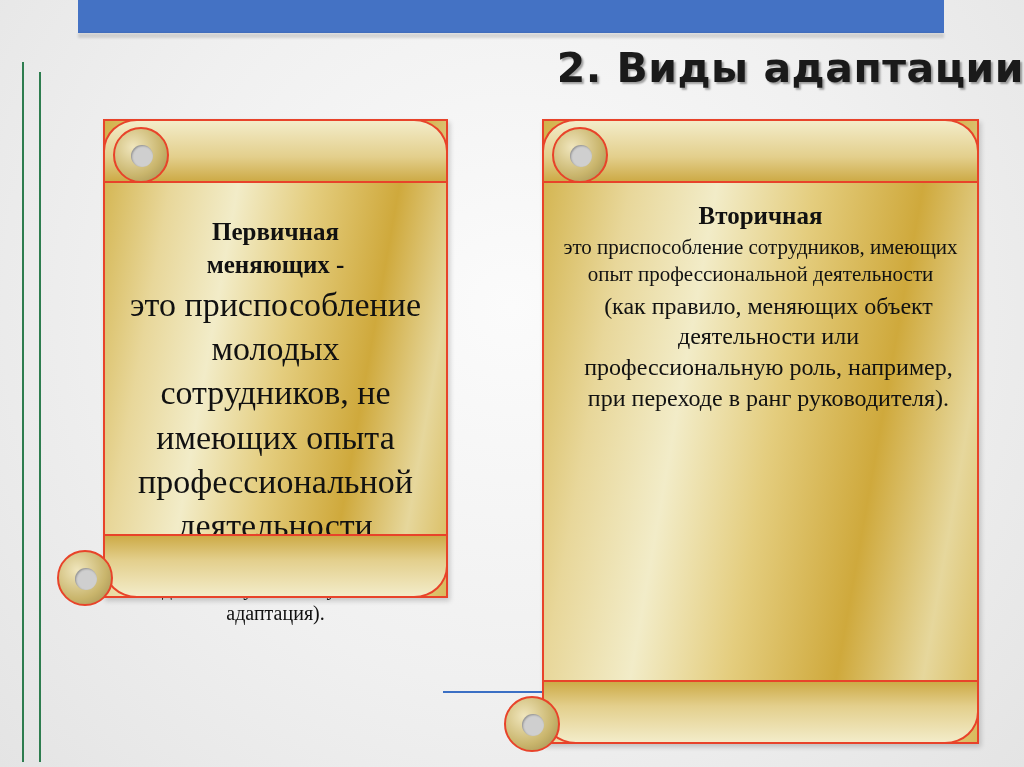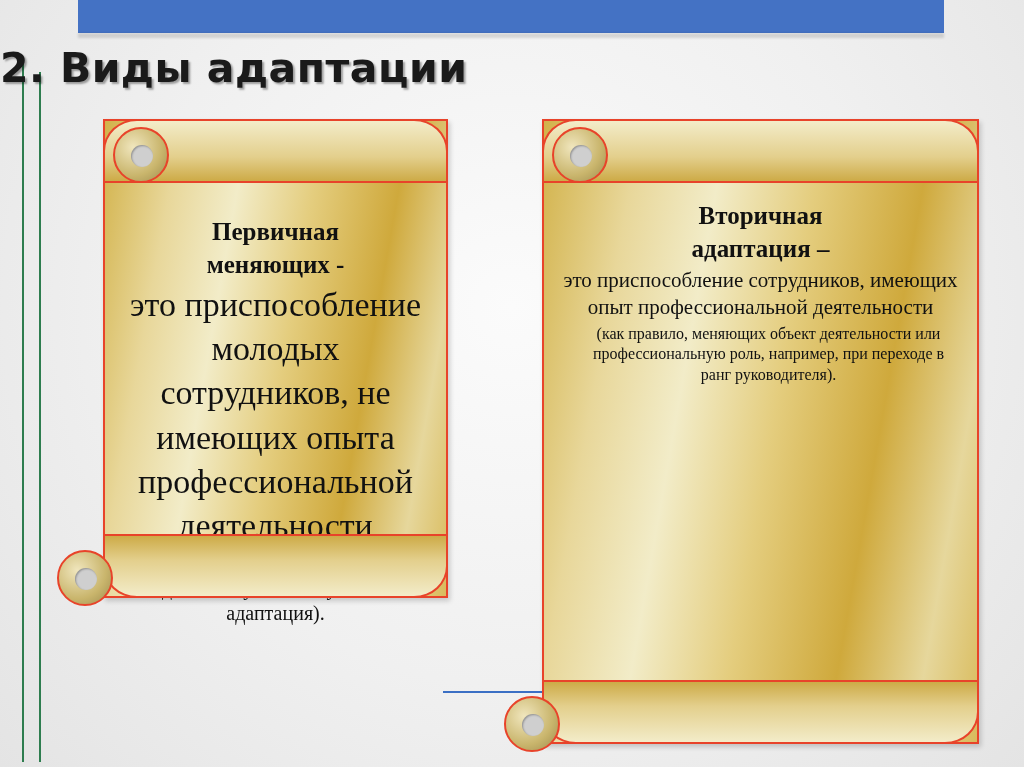--- a/index.html
+++ b/index.html
@@ -38,21 +38,21 @@
     height: 5px;
     background: rgba(0,0,0,0.12);
     filter: blur(1px);
   }
   
   .slide-title {
     position: absolute;
     left: 0;
     top: 44px;
     width: 1024px;
-    text-align: left;
+    text-align: right;
     font-family: "DejaVu Sans", sans-serif;
     font-weight: bold;
     font-size: 41px;
     color: #1a1a1a;
     letter-spacing: 0.5px;
     text-shadow: 2px 2px 2px rgba(0,0,0,0.35);
   }
   
   .vline {
     position: absolute;
@@ -163,21 +163,21 @@
   .txt-main {
     font-size: 34px;
     line-height: 1.3;
   }
   .txt-note {
     font-size: 20px;
     line-height: 1.28;
   }
   .scroll-right .txt-head { font-size: 25px; }
   .scroll-right .txt-main { font-size: 21px; }
-  .scroll-right .txt-note { font-size: 16px; margin-left: 16px; }
+  .scroll-right .txt-note { font-size: 24px; margin-left: 16px; }
   .gap-sm { height: 2px; }
 </style>
 </head>
 <body>
 
 <div class="slide">
 
   <div class="top-bar"></div>
   <div class="top-bar-shadow"></div>
 
@@ -213,21 +213,20 @@
 
   <div class="scroll scroll-right">
     <div class="curl-top">
       <div class="curl-knob">
         <div class="hole"></div>
       </div>
     </div>
 
     <div class="scroll-body">
       <div class="txt-head">Вторичная</div>
-      <div class="txt-head">адаптация –</div>
       <div class="gap-sm"></div>
       <div class="txt-main">это приспособление сотрудников, имеющих опыт профессиональной деятельности</div>
       <div class="gap-sm"></div>
       <div class="txt-note">(как правило, меняющих объект деятельности или профессиональную роль, например, при переходе в ранг руководителя).</div>
     </div>
 
     <div class="curl-bottom">
       <div class="curl-knob">
         <div class="hole"></div>
       </div>

